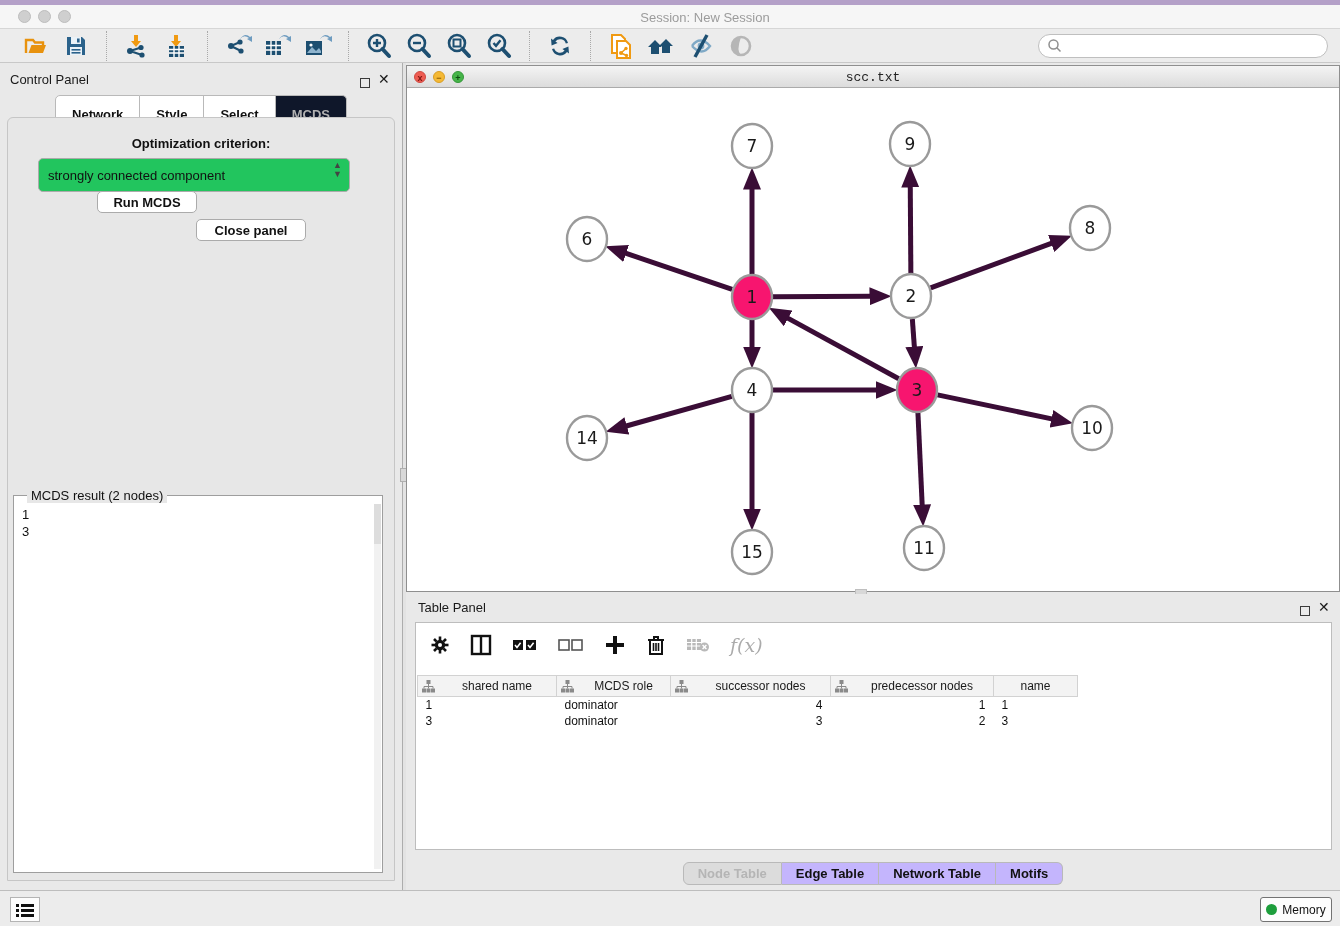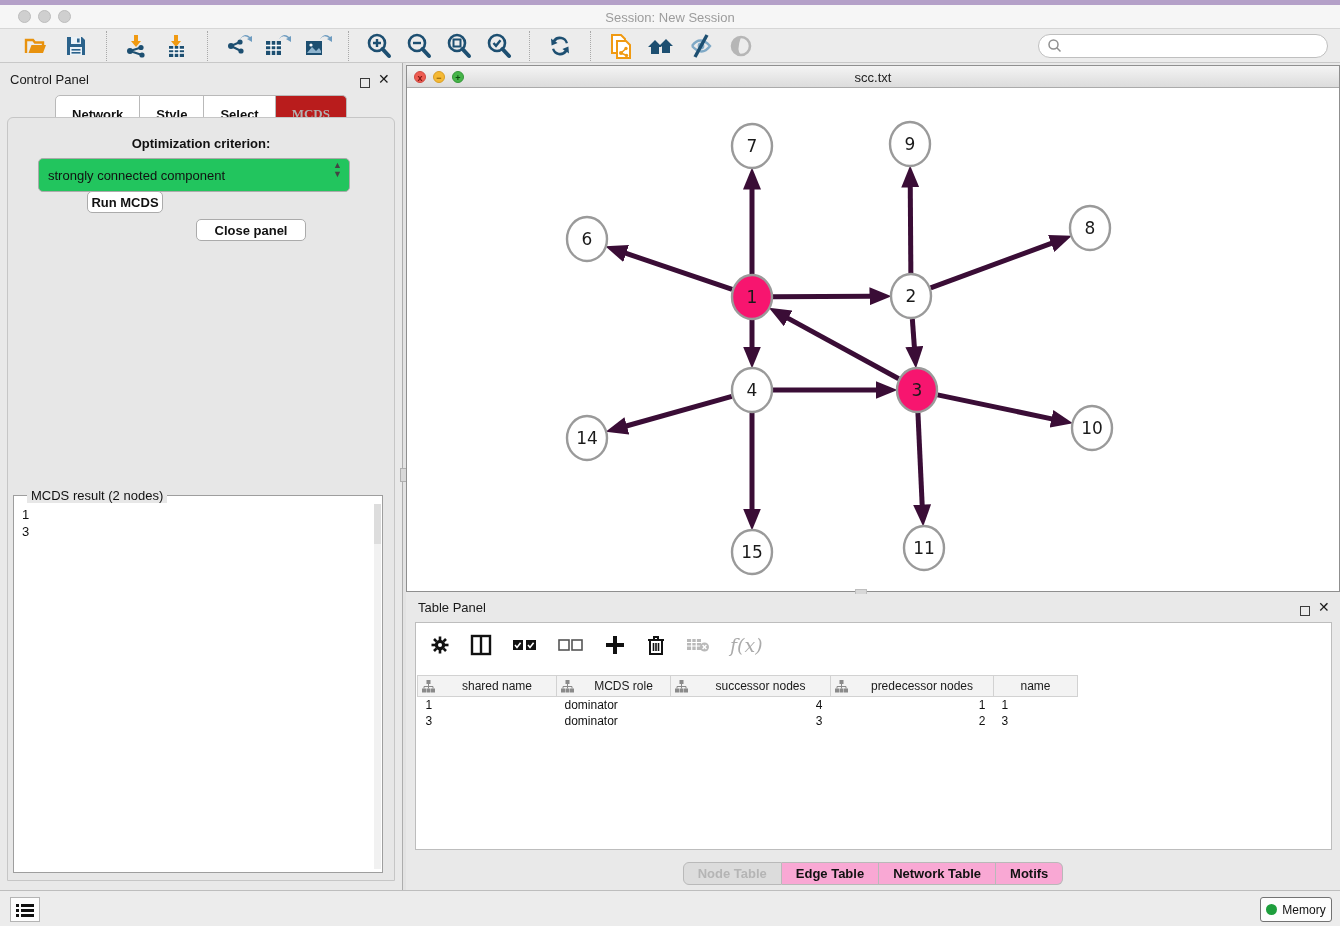--- a/index.html
+++ b/index.html
@@ -1,21 +1,21 @@
 <!DOCTYPE html>
 <html><head>
 <meta charset="utf-8">
 <style>
   * { margin:0; padding:0; box-sizing:border-box; }
   html,body { width:1340px; height:926px; font-family:"Liberation Sans","DejaVu Sans",sans-serif; background:#E9E9E9; overflow:hidden; }
   .abs { position:absolute; }
 
   
   #top-strip { left:0; top:0; width:1340px; height:5px; background:#B4A0C8; }
-  #titlebar { left:0; top:5px; width:1340px; height:24px; background:#F6F6F6; border-bottom:1px solid #D6D6D6; }
+  #titlebar { left:0; top:5px; width:1340px; height:24px; background:#F6F6F6; border-bottom:1px solid #D6D6D6;padding-left:35px; }
   .tl-dot { width:13px; height:13px; border-radius:50%; background:#CFCFCF; border:1px solid #BDBDBD; top:5px; }
   #win-title { width:100%; text-align:center; top:5px; font-size:13px; color:#9C9C9C; }
 
   
   #toolbar { left:0; top:29px; width:1340px; height:34px; background:#ECECEC; border-bottom:1px solid #C8C8C8; display:flex; align-items:center; padding-left:10px; }
   .tgroup { display:flex; align-items:center; height:34px; padding:0 6px; }
   .tsep { width:1px; height:30px; border-left:1px dotted #A9A9A9; margin:0 4px; }
   .tbtn { width:40px; height:30px; display:flex; align-items:center; justify-content:center; }
   .tbtn svg { display:block; }
   #search-wrap { position:absolute; right:12px; top:34px; width:290px; height:24px; background:#fff; border:1px solid #BFBFBF; border-radius:12px; display:flex; align-items:center; padding-left:8px; }
@@ -24,64 +24,64 @@
   
   #control-panel { left:0; top:63px; width:402px; height:827px; background:#E9E9E9; }
   #cp-header { left:0; top:5px; width:402px; height:24px; }
   #cp-title { left:10px; top:4px; font-size:13px; color:#1A1A1A; }
   .panel-float { width:10px; height:10px; border:1.6px solid #3A3A3A; display:inline-block; }
   .panel-close { font-size:14px; font-weight:bold; color:#1A1A1A; line-height:10px; }
   #cp-tabs { left:0; top:32px; width:402px; height:22px; display:flex; justify-content:center; }
   .cp-tab { height:38px; padding:0 16px; background:#fff; border:1px solid #B9B9B9; border-left:none; font-size:13px; font-weight:700; color:#111; display:flex; align-items:center; }
   .cp-tab:first-child { border-left:1px solid #B9B9B9; border-radius:5px 0 0 5px; }
   .cp-tab:last-child { border-radius:0 5px 5px 0; }
-  .cp-tab.active { background:#b91c1c; color:#B2B2B2;font-family:Liberation Serif, serif; }
+  .cp-tab.active { background:#0f172a; color:#B2B2B2; }
   #cp-body { left:7px; top:54px; width:388px; height:764px; background:#E7E7E7; border:1px solid #C6C6C6; border-radius:6px 6px 0 0; }
   #opt-label { width:100%; text-align:center; top:73px; font-size:13px; font-weight:700; color:#111; }
   #criterion-select { left:38px; top:95px; width:312px; height:34px; background:#22c55e; border:1px solid #ABABAB; border-radius:5px; display:flex; align-items:center; font-size:13px; padding-left:9px; color:#111; }
   #criterion-stepper { position:absolute; right:7px; top:2px; font-size:9px; color:#444; line-height:9px; text-align:center; }
   .cp-btn { height:22px; background:#fff; border:1px solid #ABABAB; border-radius:5px; font-size:13px; font-weight:700; color:#111; display:flex; align-items:center; justify-content:center; }
-  #run-btn { left:87px; top:128px; width:76px; }
+  #run-btn { left:97px; top:128px; width:100px; }
   #closepanel-btn { left:196px; top:128px; width:110px;margin-top:28px; }
   #result-group { left:13px; top:432px; width:370px; height:378px; border:1px solid #9E9E9E; background:#fff; }
   #result-title { left:13px; top:-8px; background:#E7E7E7; padding:0 4px; font-size:13px; color:#111; position:absolute; }
   #result-lines { left:8px; top:10px; font-size:13px; color:#111; line-height:17px; white-space:pre; }
   #result-scroll { position:absolute; right:1px; top:8px; width:7px; height:365px; background:#F1F1F1; }
   #result-thumb { position:absolute; right:0; top:0; width:7px; height:40px; background:#DDD; }
 
   
   #v-split { left:402px; top:63px; width:4px; height:827px; background:#E3E3E3; border-left:1px solid #ADADAD; }
   #v-grip { left:400px; top:468px; width:8px; height:14px; background:#D8D8D8; border:1px solid #AFAFAF; }
   #h-grip { left:855px; top:589px; width:12px; height:7px; background:#D8D8D8; border:1px solid #BFBFBF; }
 
   
   #net-window { left:406px; top:65px; width:934px; height:527px; border:1px solid #8F8F8F; background:#fff; }
   #net-titlebar { left:0; top:0; width:932px; height:22px; background:linear-gradient(#F4F4F4,#DCDCDC); border-bottom:1px solid #ABABAB; }
   .traffic { width:12px; height:12px; border-radius:50%; top:5px; font-size:9px; font-weight:bold; text-align:center; line-height:12px; }
   #tr-close { left:7px; background:#EE5C52; border:1px solid #CE4A42; color:#7A1410; }
   #tr-min { left:26px; background:#F5B935; border:1px solid #D89E27; color:#8A5D05; }
   #tr-zoom { left:45px; background:#46B449; border:1px solid #35973A; color:#0D4C10; }
-  #net-title { width:100%; text-align:center; top:4px; font-size:13px; color:#222; }
+  #net-title { width:100%; text-align:center; top:4px; font-size:13px; color:#222;font-family:Liberation Mono, monospace; }
   #net-canvas { left:0; top:22px; width:932px; height:503px; background:#fff; }
 
   
   #table-panel { left:406px; top:594px; width:934px; height:296px; background:#E9E9E9; }
   #tp-title { left:12px; top:6px; font-size:13px; color:#1A1A1A; }
   #tp-box { left:9px; top:28px; width:917px; height:228px; background:#fff; border:1px solid #BDBDBD; }
   #tp-toolbar { left:0; top:0; width:915px; height:44px; display:flex; align-items:center; padding-left:14px; gap:20px; }
   #tp-toolbar .tpbtn { display:flex; align-items:center; justify-content:center; }
   #tp-fx { font-family:"DejaVu Serif","Liberation Serif",serif; font-style:italic; font-size:19px; color:#ABABAB; }
   #tp-table { left:1px; top:52px; border-collapse:collapse; table-layout:fixed; font-size:12px; }
   #tp-table th { background:#F3F3F3; border:1px solid #D2D2D2; height:21px; font-weight:400; color:#1A1A1A; font-size:12px; }
   #tp-table th .hwrap { display:flex; align-items:center; }
   #tp-table th .hlabel { flex:1; text-align:center; }
   #tp-table td { height:16px; padding:0 8px; color:#111; border:none; }
   td.ralign { text-align:right; padding-right:18px; }
   #tp-tabs { left:0; top:268px; width:934px; display:flex; justify-content:center; }
-  .tp-tab { height:23px; padding:0 14px; background:#f9a8d4; border:1px solid #B9B9B9; border-left:none; font-size:13px; font-weight:700; color:#111; display:flex; align-items:center; }
+  .tp-tab { height:23px; padding:0 14px; background:#c4b5fd; border:1px solid #B9B9B9; border-left:none; font-size:13px; font-weight:700; color:#111; display:flex; align-items:center; }
   .tp-tab:first-child { border-left:1px solid #B9B9B9; border-radius:6px 0 0 6px; }
   .tp-tab:last-child { border-radius:0 6px 6px 0; }
   .tp-tab.active { background:#DCDCDC; color:#B5B5B5; }
 
   
   #statusbar { left:0; top:890px; width:1340px; height:36px; background:#ECECEC; border-top:1px solid #BDBDBD; }
   #status-list-btn { left:10px; top:6px; width:30px; height:25px; background:#FDFDFD; border:1px solid #B4B4B4; display:flex; align-items:center; justify-content:center; }
   #memory-btn { position:absolute; right:8px; top:6px; width:72px; height:25px; background:#FDFDFD; border:1px solid #737373; border-radius:3px; display:flex; align-items:center; justify-content:center; gap:5px; font-size:12px; color:#111; }
   #memory-dot { width:11px; height:11px; border-radius:50%; background:#1D9E3C; }
 </style>

